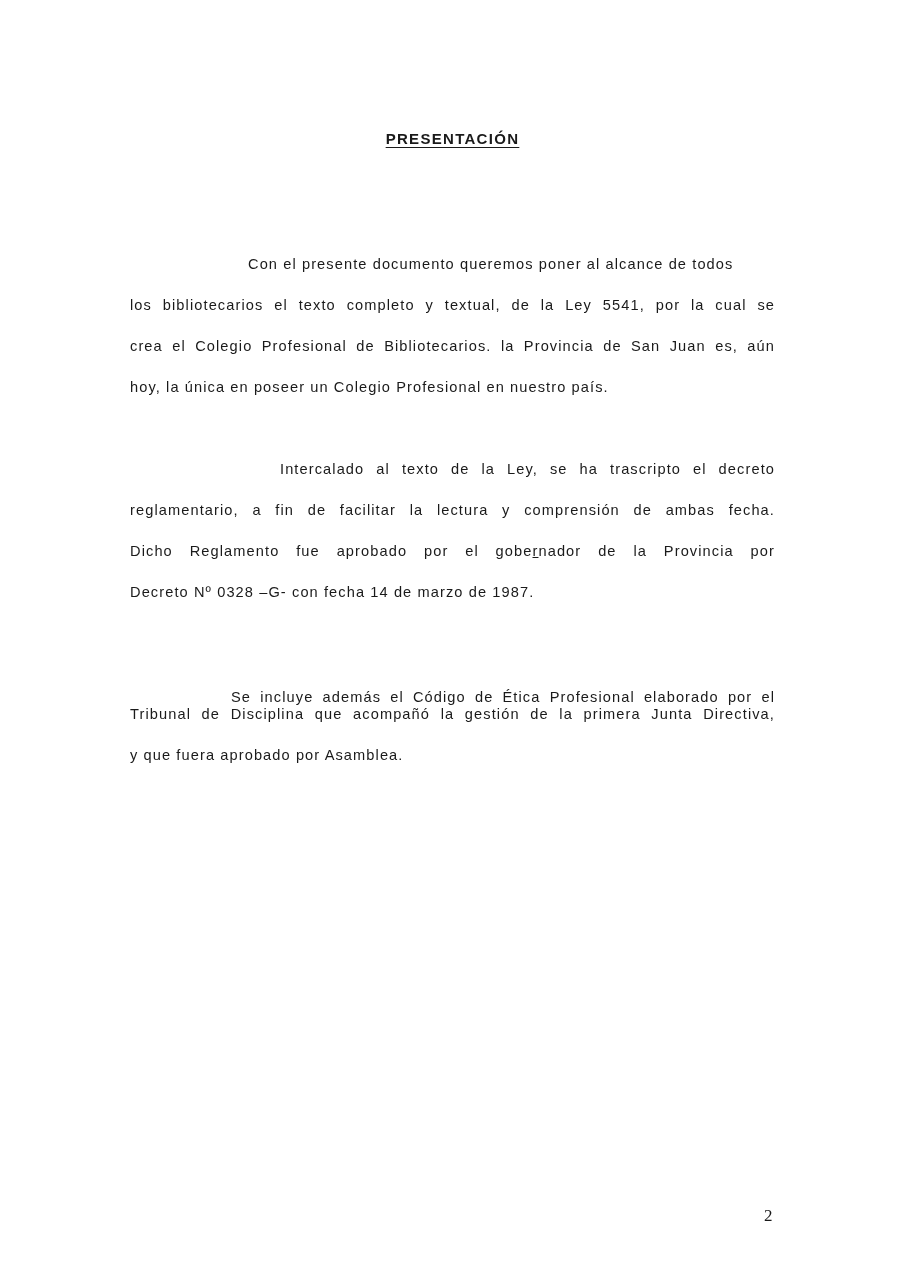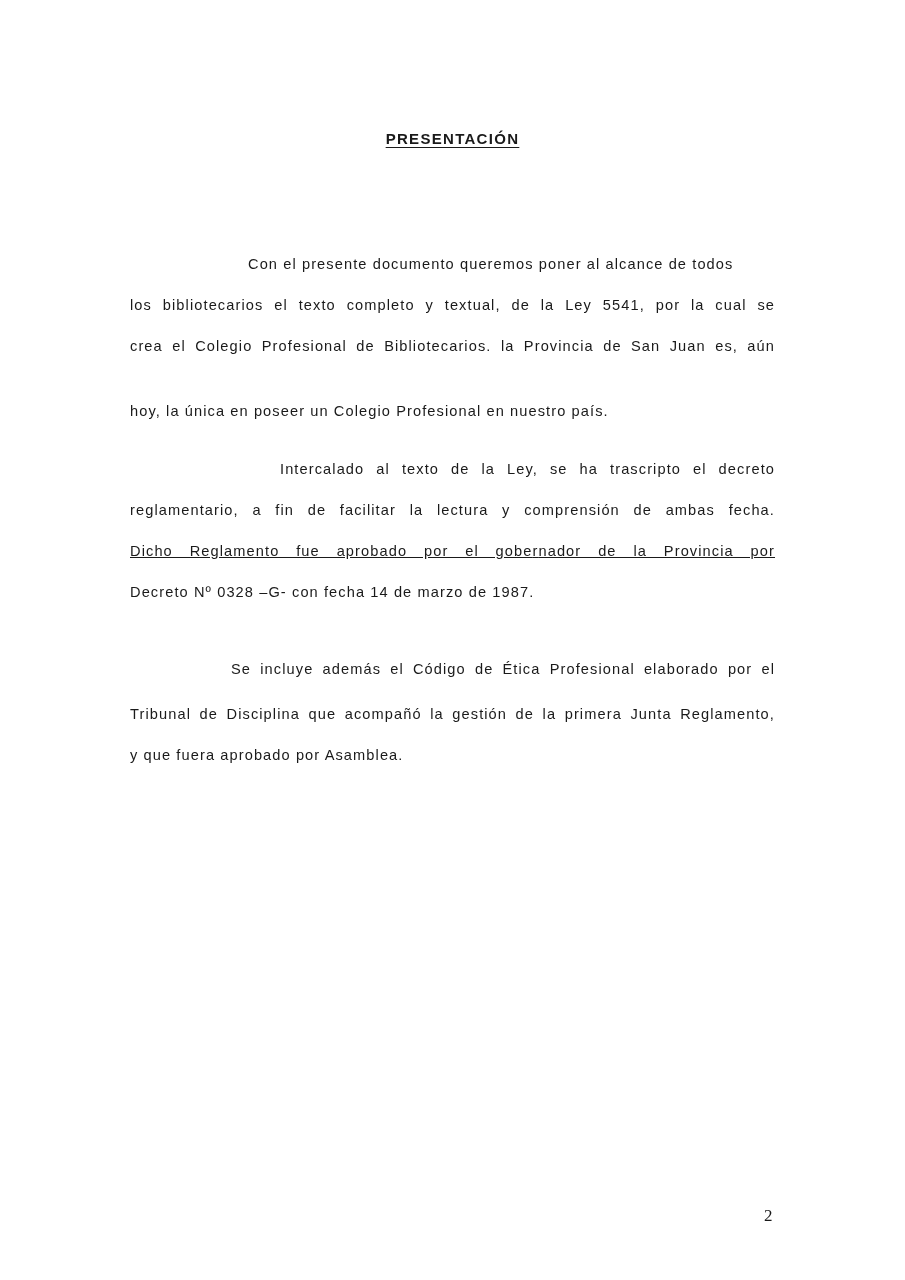--- a/index.html
+++ b/index.html
@@ -58,31 +58,31 @@
 <body>
 
 <div class="page">
 
   <div class="title">PRESENTACIÓN</div>
 
   <div>
     <div class="line" style="top:255px; left:248px; width:535px;">Con el presente documento queremos poner al alcance de todos</div>
     <div class="line justify" style="top:296px;">los bibliotecarios el texto completo y textual, de la Ley 5541, por la cual se</div>
     <div class="line justify" style="top:337px;">crea el Colegio Profesional de Bibliotecarios. la Provincia de San Juan es, aún</div>
-    <div class="line" style="top:378px;margin-top:24px;">hoy, la única en poseer un Colegio Profesional en nuestro país.</div>
+    <div class="line" style="top:378px;">hoy, la única en poseer un Colegio Profesional en nuestro país.</div>
   </div>
 
   <div>
     <div class="line justify" style="top:460px; left:280px; width:495px;">Intercalado al texto de la Ley, se ha trascripto el decreto</div>
     <div class="line justify" style="top:501px;">reglamentario, a fin de facilitar la lectura y comprensión de ambas fecha.</div>
-    <div class="line justify" style="top:542px; word-spacing:6px;text-decoration:underline;"><span>Dicho Reglamento fue aprobado por el gobe</span><span class="u">r</span><span>nador de la Provincia por</span></div>
+    <div class="line justify" style="top:542px; word-spacing:6px;"><span>Dicho Reglamento fue aprobado por el gobe</span><span class="u">r</span><span>nador de la Provincia por</span></div>
     <div class="line" style="top:583px;">Decreto Nº 0328 –G- con fecha 14 de marzo de 1987.</div>
   </div>
 
   <div>
-    <div class="line justify" style="top:660px; left:231px; width:544px;">Se incluye además el Código de Ética Profesional elaborado por el</div>
-    <div class="line justify" style="top:705px;">Tribunal de Disciplina que acompañó la gestión de la primera Junta Reglamento,</div>
+    <div class="line justify" style="top:688px; left:231px; width:544px;">Se incluye además el Código de Ética Profesional elaborado por el</div>
+    <div class="line justify" style="top:705px;">Tribunal de Disciplina que acompañó la gestión de la primera Junta Directiva,</div>
     <div class="line" style="top:746px;">y que fuera aprobado por Asamblea.</div>
   </div>
 
   <div class="page-number">2</div>
 
 </div>
 
 </body></html>

